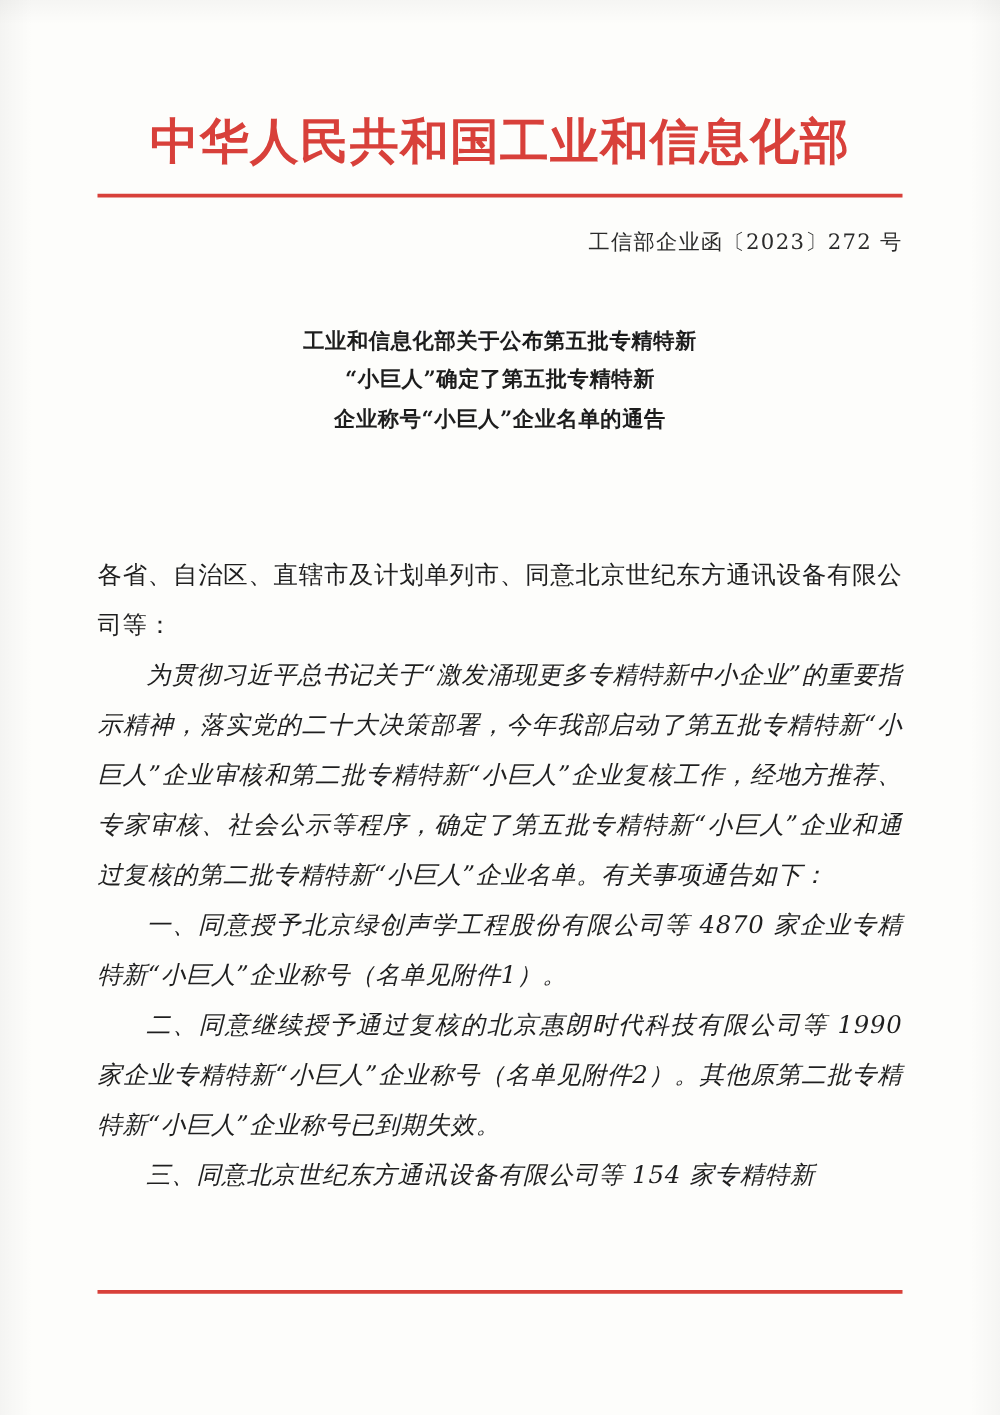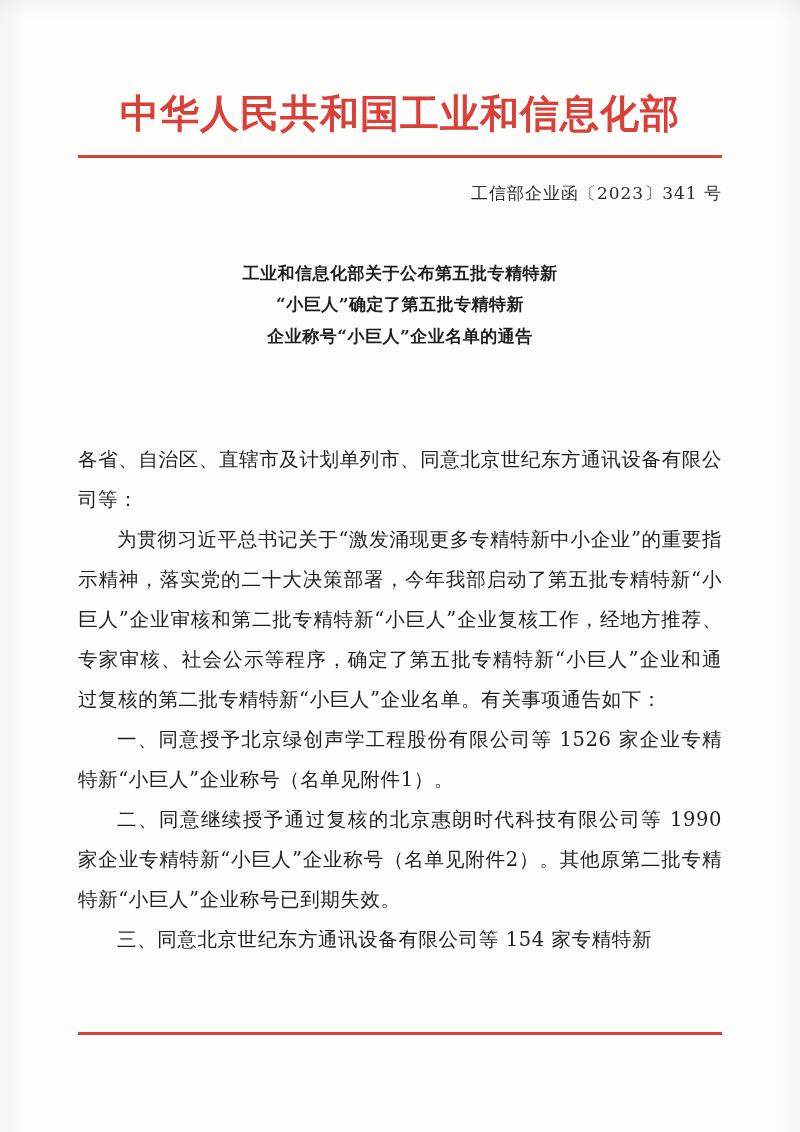--- a/index.html
+++ b/index.html
@@ -105,46 +105,47 @@
     line-height: 2.05;
     letter-spacing: 0.6px;
   }
   .content p {
     margin: 0;
     text-align: justify;
     text-justify: inter-ideograph;
   }
   .content p.indent {
     text-indent: 2em;
+    font-style: italic;
   }
   .content p.addressee {
     text-indent: 0;
   }
 </style>
 </head>
 <body>
 
 <div class="page">
   <div class="doc-body">
 
     <div class="masthead">中华人民共和国工业和信息化部</div>
 
     <div class="rule rule-top"></div>
 
-    <div class="doc-number">工信部企业函〔2023〕341 号</div>
+    <div class="doc-number">工信部企业函〔2023〕272 号</div>
 
     <div class="title">
       <div>工业和信息化部关于公布第五批专精特新</div>
       <div>“小巨人”确定了第五批专精特新</div>
       <div>企业称号“小巨人”企业名单的通告</div>
     </div>
 
     <div class="content">
       <p class="addressee">各省、自治区、直辖市及计划单列市、同意北京世纪东方通讯设备有限公司等：</p>
       <p class="indent">为贯彻习近平总书记关于“激发涌现更多专精特新中小企业”的重要指示精神，落实党的二十大决策部署，今年我部启动了第五批专精特新“小巨人”企业审核和第二批专精特新“小巨人”企业复核工作，经地方推荐、专家审核、社会公示等程序，确定了第五批专精特新“小巨人”企业和通过复核的第二批专精特新“小巨人”企业名单。有关事项通告如下：</p>
-      <p class="indent">一、同意授予北京绿创声学工程股份有限公司等 1526 家企业专精特新“小巨人”企业称号（名单见附件1）。</p>
+      <p class="indent">一、同意授予北京绿创声学工程股份有限公司等 4870 家企业专精特新“小巨人”企业称号（名单见附件1）。</p>
       <p class="indent">二、同意继续授予通过复核的北京惠朗时代科技有限公司等 1990 家企业专精特新“小巨人”企业称号（名单见附件2）。其他原第二批专精特新“小巨人”企业称号已到期失效。</p>
       <p class="indent">三、同意北京世纪东方通讯设备有限公司等 154 家专精特新</p>
     </div>
 
     <div class="rule rule-bottom"></div>
   </div>
 </div>
 
 </body></html>

